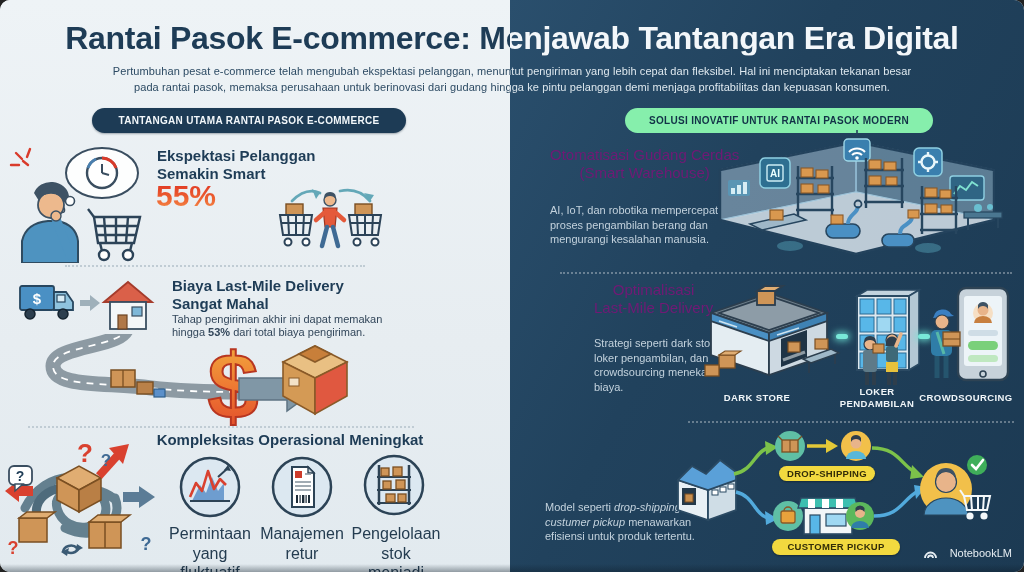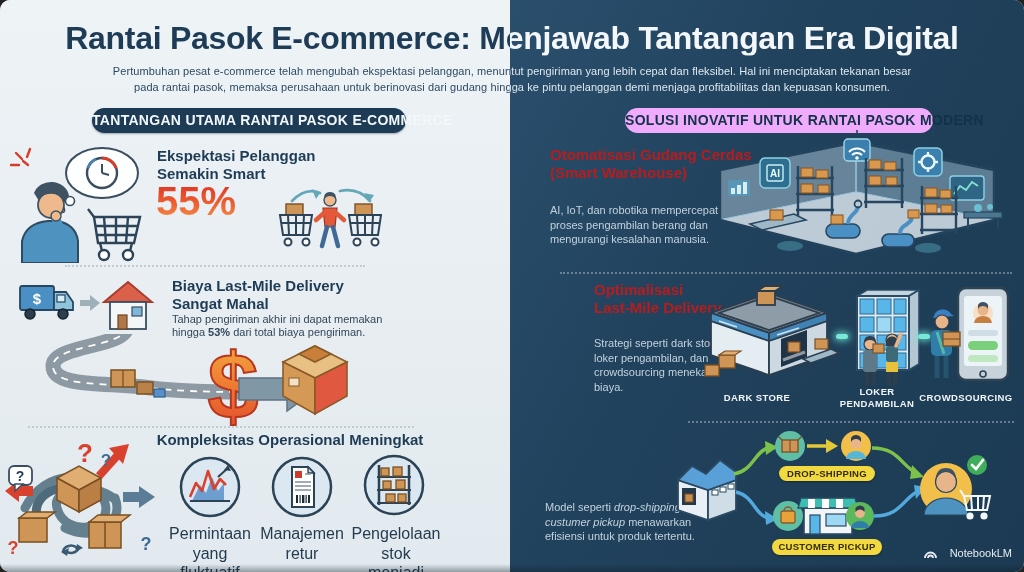--- a/index.html
+++ b/index.html
@@ -19,37 +19,37 @@
 
   
   .title{left:0;top:22px;width:1024px;text-align:center;font-size:32px;font-weight:bold;
     letter-spacing:-.3px;color:#1e3c56;line-height:1.05;}
   .title.overlay{color:#f3f7fa;clip-path:inset(0 0 0 510px);}
   .subtitle{left:0;top:64px;width:1024px;text-align:center;font-size:11px;line-height:1.45;
     color:#2c4a63;letter-spacing:.1px;}
   .subtitle.overlay{color:#dde8ef;clip-path:inset(0 0 0 510px);}
 
   
-  .badge{height:25px;line-height:25px;text-align:center;font-weight:bold;font-size:14px;
+  .badge{height:25px;line-height:25px;text-align:center;font-weight:bold;font-size:10px;
     letter-spacing:.3px;border-radius:14px;white-space:nowrap;}
   .badge-left{left:92px;top:108px;width:314px;background:#1d3b55;color:#f2f7fa;
     box-shadow:0 1px 2px rgba(10,25,40,.35);}
-  .badge-right{left:625px;top:108px;width:308px;background:#f0abfc;color:#123247;}
+  .badge-right{left:625px;top:108px;width:308px;background:#86efac;color:#123247;}
 
   
   .l-head{font-size:15px;font-weight:bold;color:#1e3c56;line-height:1.18;}
   .l-body{font-size:11px;color:#32465a;line-height:1.17;}
-  .stat-55{left:156px;top:181px;font-size:40px;font-weight:bold;line-height:1;
+  .stat-55{left:156px;top:181px;font-size:30px;font-weight:bold;line-height:1;
     background:linear-gradient(180deg,#df3423 5%,#ec5e30 55%,#f58f4a 100%);
     -webkit-background-clip:text;background-clip:text;color:transparent;}
   .divider-l{border-top:2px dotted #c0ccd4;height:0;}
   .icon-label{font-size:16px;color:#243c50;line-height:1.22;text-align:center;}
 
   
-  .r-head{font-size:15px;font-weight:bold;color:#b91c1c;line-height:1.2;}
+  .r-head{font-size:15px;font-weight:normal;color:#701a75;line-height:1.2;text-align:center;}
   .r-body{font-size:11px;color:#c3d2dd;line-height:1.32;margin-top:20px;}
   .divider-r{border-top:2px dotted rgba(255,255,255,.32);height:0;}
   .r-caps{font-size:9.5px;font-weight:bold;color:#f1f6f9;letter-spacing:.4px;
     text-align:center;line-height:1.25;}
   .pill-yellow{background:#f2d93f;color:#332d08;font-size:9.5px;font-weight:bold;
     text-align:center;border-radius:8px;letter-spacing:.3px;
     box-shadow:0 1px 2px rgba(0,0,0,.35);}
   .glow-dot{width:12px;height:5px;border-radius:3px;background:#79e8d8;
     box-shadow:0 0 7px 2px rgba(110,230,215,.8);}
 
@@ -538,21 +538,21 @@
       <line x1="301" y1="68" x2="302" y2="82"></line>
         <line x1="308" y1="68" x2="308" y2="82"></line>
         <line x1="314" y1="68" x2="313" y2="82"></line>
       <line x1="294" y1="68" x2="290" y2="62"></line>
       <circle cx="300" cy="88" r="2.6" fill="#f4f8fa"></circle>
         <circle cx="314" cy="88" r="2.6" fill="#f4f8fa"></circle>
     </g>
   </svg>
 
   <div class="abs pill-yellow" style="left:779px;top:466px;width:96px;line-height:15px;height:15px">DROP-SHIPPING</div>
-  <div class="abs pill-yellow" style="left:772px;top:539px;width:110px;line-height:16px;height:16px">CUSTOMER PICKUP</div>
+  <div class="abs pill-yellow" style="left:772px;top:539px;width:128px;line-height:16px;height:16px">CUSTOMER PICKUP</div>
 
   <div class="abs watermark">
     <svg width="15" height="13" viewBox="0 0 15 13">
       <path d="M2,12 A5.5,5.5 0 0 1 13,12" fill="none" stroke="#e6edf2" stroke-width="1.8"></path>
       <path d="M5,12 A2.5,2.5 0 0 1 10,12" fill="none" stroke="#e6edf2" stroke-width="1.8"></path>
     </svg>
     <span>NotebookLM</span>
   </div>
 
   <div class="abs bottom-shade"></div>

